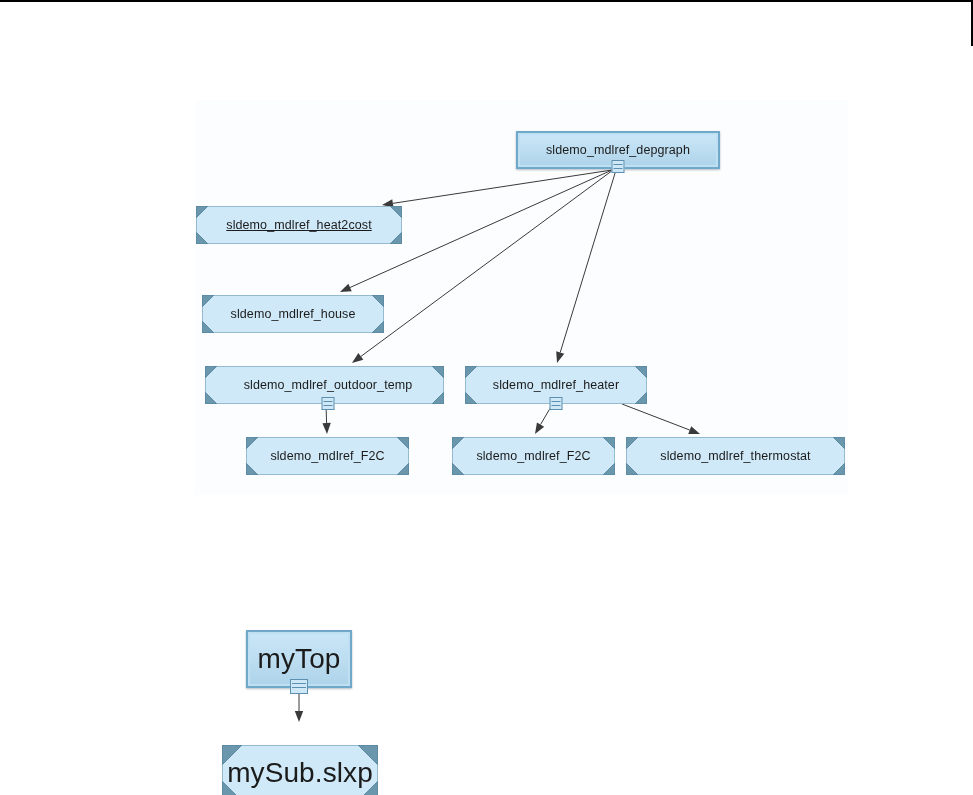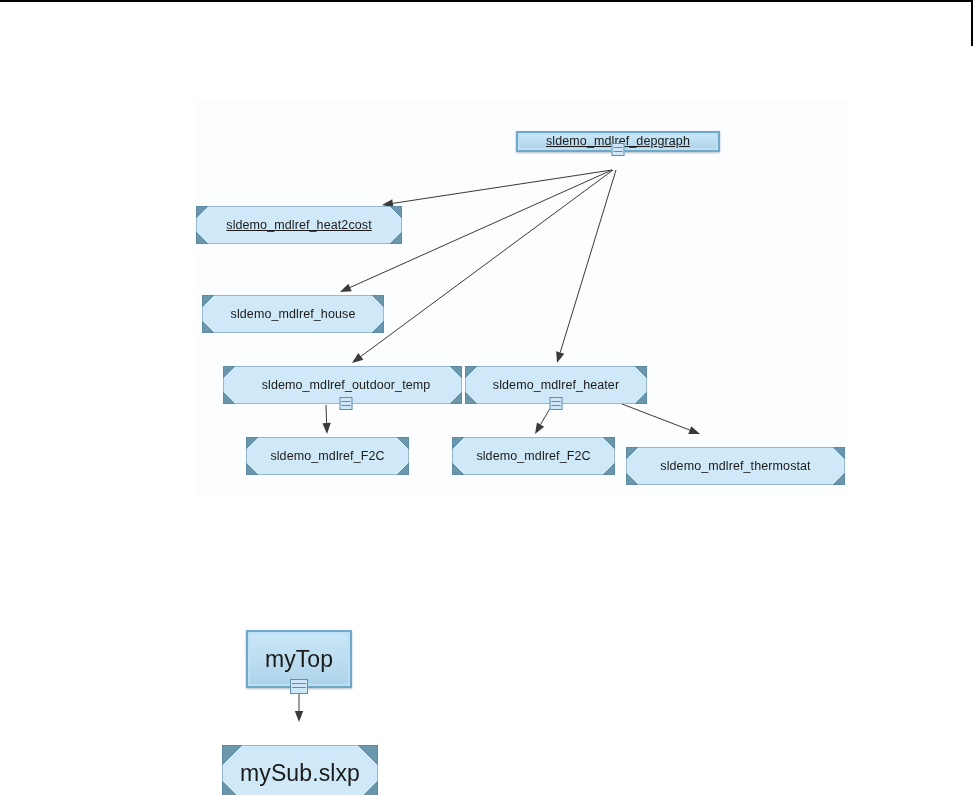--- a/index.html
+++ b/index.html
@@ -116,21 +116,21 @@
   .blk-icon::before { top: 3px; }
   .blk-icon::after  { top: 7px; }
 
   .blk-icon.lg {
     width: 18px;
     height: 15px;
     bottom: -8px;
   }
 
   
-  .node.big .label { font-size: 23px; }
+  .node.big .label { font-size: 28px; }
 </style>
 </head>
 <body>
 
 <div id="root">
 
   <div class="frame-top"></div>
   <div class="frame-right"></div>
 
   <div class="panel" id="top-panel" style="left: 195px; top: 100px; width: 653px; height: 395px; background: rgb(252, 253, 254);"></div>
@@ -164,39 +164,39 @@
         <line x1="622" y1="404" x2="689.7331983317663" y2="430.0512301276024" stroke="#3a3a3a" stroke-width="1"></line>
         <polygon points="700,434 688.225486198669,433.97128167365526 691.2409104648635,426.1311785815496" fill="#3a3a3a"></polygon>
       </g>
       <g>
         <line x1="299" y1="690" x2="299" y2="711" stroke="#3a3a3a" stroke-width="1"></line>
         <polygon points="299,722 294.8,711 303.2,711" fill="#3a3a3a"></polygon>
       </g>
     </svg>
 
   <div id="node-layer">
-      <div class="node rect" style="left: 516px; top: 131px; width: 204px; height: 21px; text-decoration: underline;">
+      <div class="node rect" style="left: 516px; top: 131px; width: 204px; height: 38px;">
         <span class="label">sldemo_mdlref_depgraph</span>
         <span class="blk-icon"></span>
       </div>
       <div class="node bevel" style="left: 196px; top: 206px; width: 206px; height: 38px; text-decoration: underline;">
         <svg class="bev-bg" width="206" height="38" viewBox="0 0 206 38">
           <rect x="0.5" y="0.5" width="205" height="37" fill="#6b97ad" stroke="#5d8ba6" stroke-width="1"></rect>
           <polygon points="12,0 194,0 206,12 206,26 194,38 12,38 0,26 0,12" fill="#cfe9f8" stroke="#5d8ba6" stroke-width="1"></polygon>
         </svg>
         <span class="label">sldemo_mdlref_heat2cost</span>
       </div>
       <div class="node bevel" style="left: 202px; top: 295px; width: 182px; height: 38px;">
         <svg class="bev-bg" width="182" height="38" viewBox="0 0 182 38">
           <rect x="0.5" y="0.5" width="181" height="37" fill="#6b97ad" stroke="#5d8ba6" stroke-width="1"></rect>
           <polygon points="12,0 170,0 182,12 182,26 170,38 12,38 0,26 0,12" fill="#cfe9f8" stroke="#5d8ba6" stroke-width="1"></polygon>
         </svg>
         <span class="label">sldemo_mdlref_house</span>
       </div>
-      <div class="node bevel" style="left: 205px; top: 366px; width: 246px; height: 38px; margin-left: 18px;">
+      <div class="node bevel" style="left: 205px; top: 366px; width: 246px; height: 38px;">
         <svg class="bev-bg" width="239" height="38" viewBox="0 0 239 38">
           <rect x="0.5" y="0.5" width="238" height="37" fill="#6b97ad" stroke="#5d8ba6" stroke-width="1"></rect>
           <polygon points="12,0 227,0 239,12 239,26 227,38 12,38 0,26 0,12" fill="#cfe9f8" stroke="#5d8ba6" stroke-width="1"></polygon>
         </svg>
         <span class="label">sldemo_mdlref_outdoor_temp</span>
         <span class="blk-icon"></span>
       </div>
       <div class="node bevel" style="left: 465px; top: 366px; width: 182px; height: 38px; justify-content: center;">
         <svg class="bev-bg" width="182" height="38" viewBox="0 0 182 38">
           <rect x="0.5" y="0.5" width="181" height="37" fill="#6b97ad" stroke="#5d8ba6" stroke-width="1"></rect>
@@ -212,21 +212,21 @@
         </svg>
         <span class="label">sldemo_mdlref_F2C</span>
       </div>
       <div class="node bevel" style="left: 452px; top: 437px; width: 163px; height: 38px;">
         <svg class="bev-bg" width="163" height="38" viewBox="0 0 163 38">
           <rect x="0.5" y="0.5" width="162" height="37" fill="#6b97ad" stroke="#5d8ba6" stroke-width="1"></rect>
           <polygon points="12,0 151,0 163,12 163,26 151,38 12,38 0,26 0,12" fill="#cfe9f8" stroke="#5d8ba6" stroke-width="1"></polygon>
         </svg>
         <span class="label">sldemo_mdlref_F2C</span>
       </div>
-      <div class="node bevel" style="left: 626px; top: 447px; width: 219px; height: 38px;">
+      <div class="node bevel" style="left: 626px; top: 437px; width: 219px; height: 38px;">
         <svg class="bev-bg" width="219" height="38" viewBox="0 0 219 38">
           <rect x="0.5" y="0.5" width="218" height="37" fill="#6b97ad" stroke="#5d8ba6" stroke-width="1"></rect>
           <polygon points="12,0 207,0 219,12 219,26 207,38 12,38 0,26 0,12" fill="#cfe9f8" stroke="#5d8ba6" stroke-width="1"></polygon>
         </svg>
         <span class="label">sldemo_mdlref_thermostat</span>
       </div>
       <div class="node rect big" style="left: 246px; top: 630px; width: 106px; height: 58px;">
         <span class="label">myTop</span>
         <span class="blk-icon lg"></span>
       </div>

